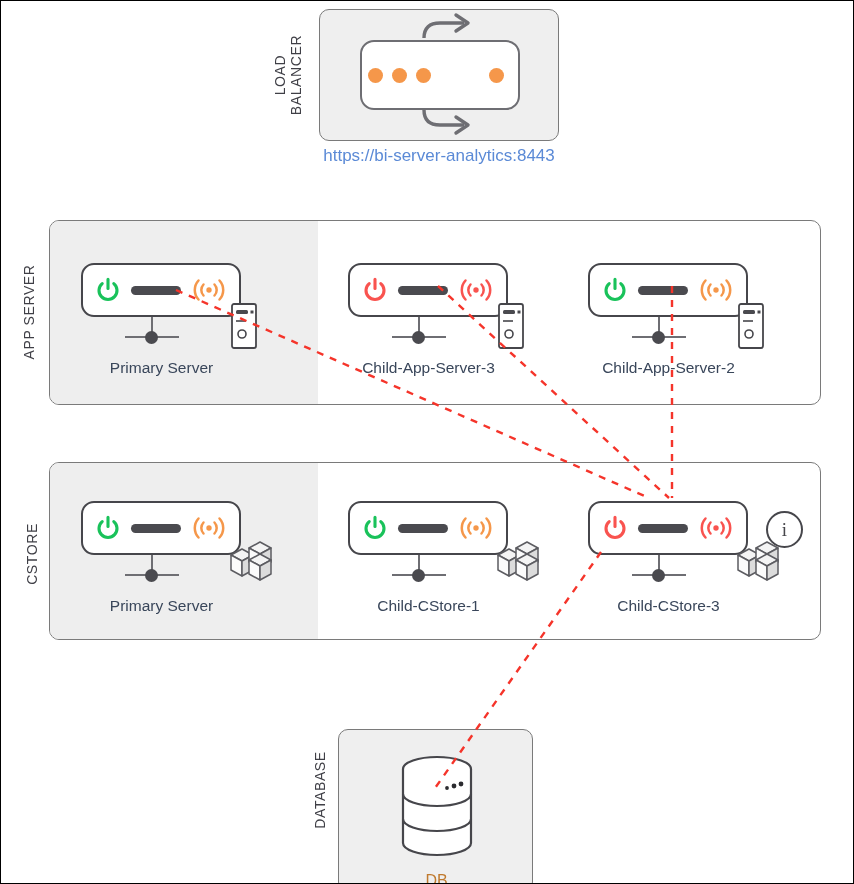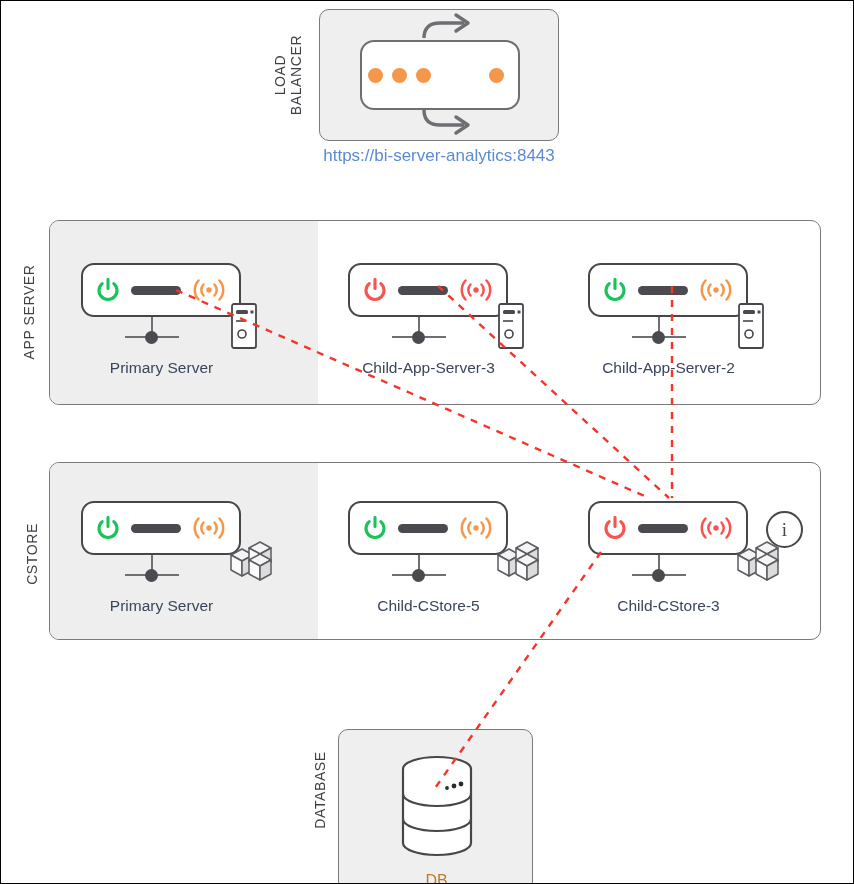--- a/index.html
+++ b/index.html
@@ -340,21 +340,21 @@
         <path d="M 4 20 v 15 l 11 6 v -15 z" fill="#fbfbfb"></path>
         <path d="M 26 20 v 15 l -11 6 v -15 z" fill="#dcdcdc"></path>
         <path d="M 22 13 l 11 -6 l 11 6 l -11 6 z" fill="#f4f4f4"></path>
         <path d="M 22 13 v 14 l 11 6 v -14 z" fill="#fbfbfb"></path>
         <path d="M 44 13 v 14 l -11 6 v -14 z" fill="#dcdcdc"></path>
         <path d="M 22 25 l 11 -6 l 11 6 l -11 6 z" fill="#f4f4f4"></path>
         <path d="M 22 25 v 14 l 11 6 v -14 z" fill="#fbfbfb"></path>
         <path d="M 44 25 v 14 l -11 6 v -14 z" fill="#dcdcdc"></path>
       </g>
     </svg>
-    <div class="caption">Child-CStore-5</div>
+    <div class="caption">Child-CStore-1</div>
   </div>
 
   <div class="node" style="left:587px;top:500px;">
     <div class="node-box">
       <svg width="24" height="26" viewBox="0 0 24 26">
         <path d="M 6.2 6.6 a 9 9 0 1 0 11.6 0" fill="none" stroke="#f9534f" stroke-width="3.1" stroke-linecap="round"></path>
         <line x1="12" y1="2.4" x2="12" y2="11.5" stroke="#f9534f" stroke-width="3.1" stroke-linecap="round"></line>
       </svg>
       <span class="bar"></span>
       <svg width="34" height="26" viewBox="0 0 34 26">

